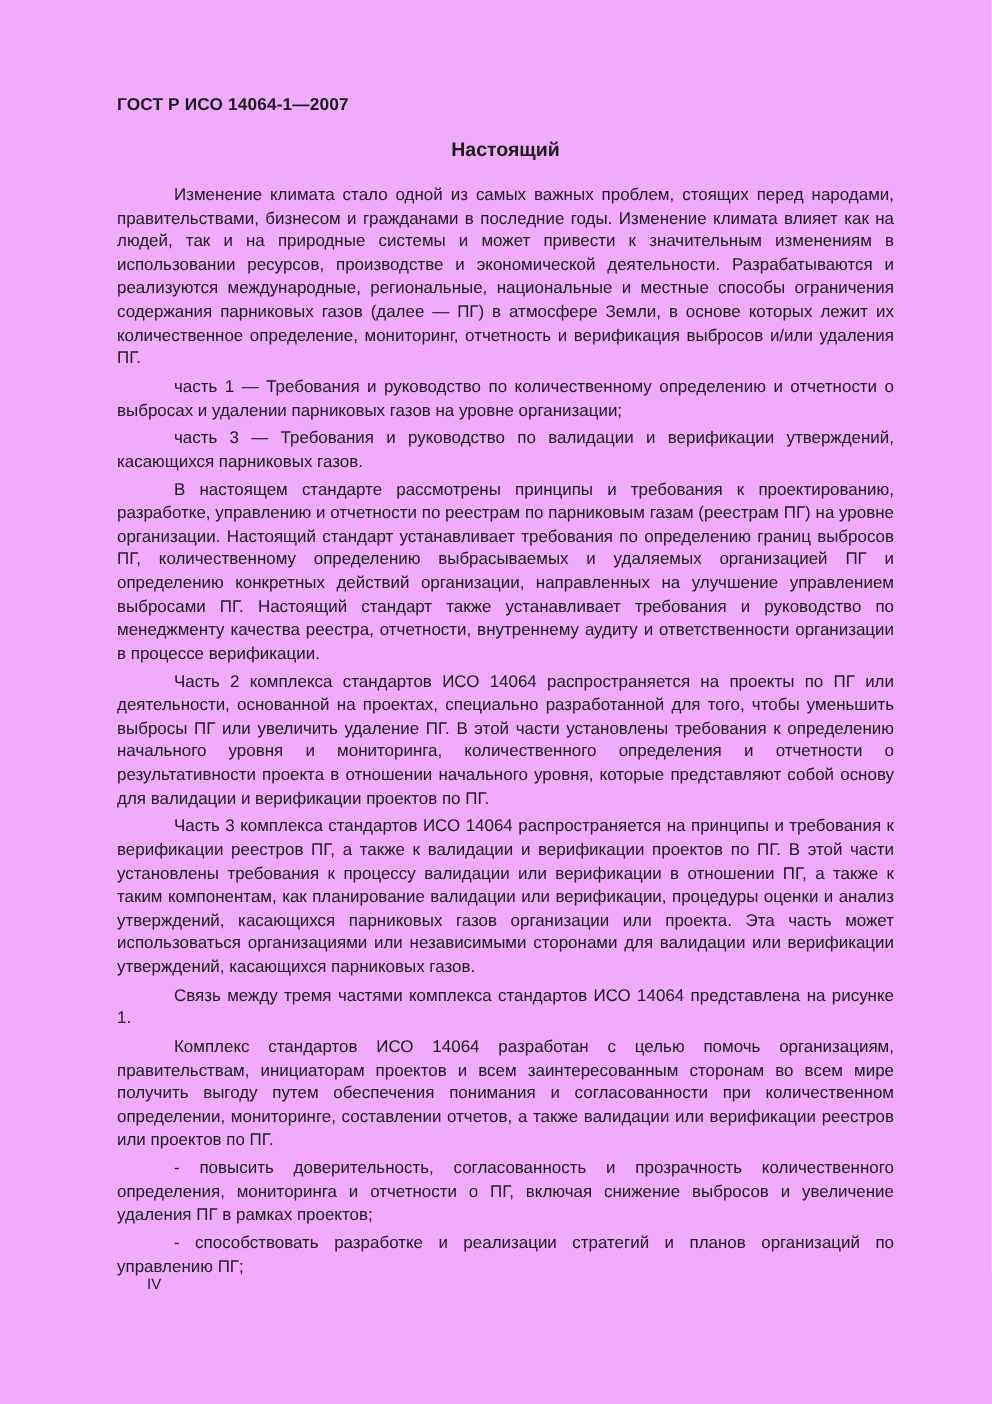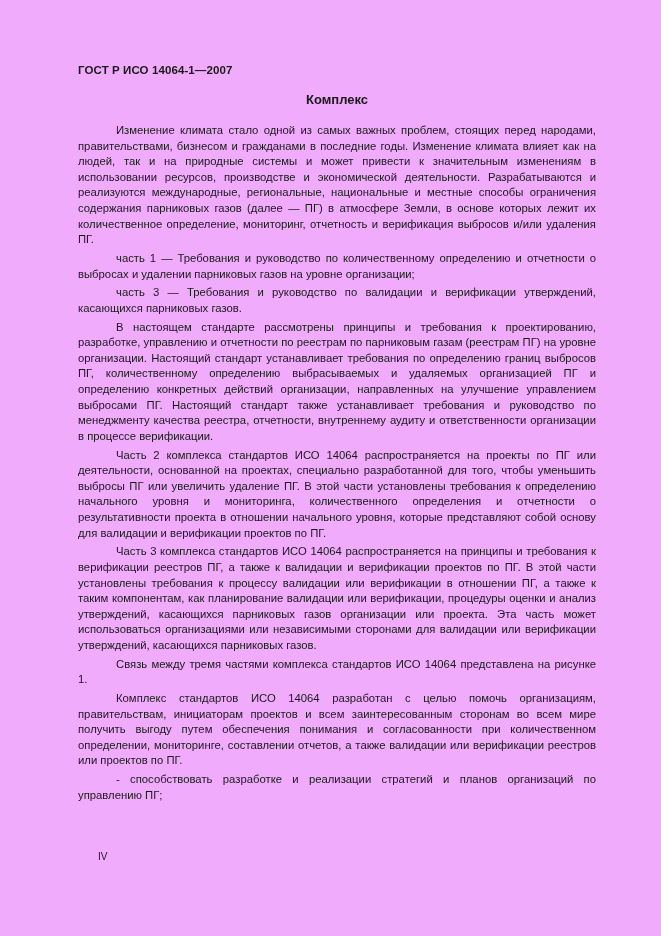--- a/index.html
+++ b/index.html
@@ -10,29 +10,30 @@
     .title { position: absolute; left: 78px; width: 518px; top: 92px; text-align: center; font-size: 13px; font-weight: bold; }
     .body { position: absolute; left: 78px; top: 123px; width: 518px; font-size: 11.3px; line-height: 15.6px; }
     .body p { margin: 0 0 3.2px 0; text-align: justify; text-indent: 38px; hyphens: manual; }
     .page-num { position: absolute; left: 78px; top: 851px; font-size: 10px; margin-left: 20px; }
   </style>
 </head>
 <body>
 
 <div class="page">
   <div class="doc-code">ГОСТ Р ИСО 14064-1—2007</div>
-  <div class="title">Комплекс</div>
+  <div class="title">Настоящий</div>
 
   <div class="body">
     <p>Изменение климата стало одной из самых важных проблем, стоящих перед народами, правительствами, бизнесом и гражданами в последние годы. Изменение климата влияет как на людей, так и на природные системы и может привести к значительным изменениям в использовании ресурсов, производстве и экономической деятельности. Разрабатываются и реализуются международные, региональные, национальные и местные способы ограничения содержания парниковых газов (далее — ПГ) в атмосфере Земли, в основе которых лежит их количественное определение, мониторинг, отчетность и верификация выбросов и/или удаления ПГ.</p>
     <p>часть 1 — Требования и руководство по количественному определению и отчетности о выбросах и удалении парниковых газов на уровне организации;</p>
     <p>часть 3 — Требования и руководство по валидации и верификации утверждений, касающихся парниковых газов.</p>
     <p>В настоящем стандарте рассмотрены принципы и требования к проектированию, разработке, управлению и отчетности по реестрам по парниковым газам (реестрам ПГ) на уровне организации. Настоящий стандарт устанавливает требования по определению границ выбросов ПГ, количественному определению выбрасываемых и удаляемых организацией ПГ и определению конкретных действий организации, направленных на улучшение управлением выбросами ПГ. Настоящий стандарт также устанавливает требования и руководство по менеджменту качества реестра, отчетности, внутреннему аудиту и ответственности организации в процессе верификации.</p>
     <p>Часть 2 комплекса стандартов ИСО 14064 распространяется на проекты по ПГ или деятельности, основанной на проектах, специально разработанной для того, чтобы уменьшить выбросы ПГ или увеличить удаление ПГ. В этой части установлены требования к определению начального уровня и мониторинга, количественного определения и отчетности о результативности проекта в отношении начального уровня, которые представляют собой основу для валидации и верификации проектов по ПГ.</p>
     <p>Часть 3 комплекса стандартов ИСО 14064 распространяется на принципы и требования к верификации реестров ПГ, а также к валидации и верификации проектов по ПГ. В этой части установлены требования к процессу валидации или верификации в отношении ПГ, а также к таким компонентам, как планирование валидации или верификации, процедуры оценки и анализ утверждений, касающихся парниковых газов организации или проекта. Эта часть может использоваться организациями или независимыми сторонами для валидации или верификации утверждений, касающихся парниковых газов.</p>
     <p>Связь между тремя частями комплекса стандартов ИСО 14064 представлена на рисунке 1.</p>
     <p>Комплекс стандартов ИСО 14064 разработан с целью помочь организациям, правительствам, инициаторам проектов и всем заинтересованным сторонам во всем мире получить выгоду путем обеспечения понимания и согласованности при количественном определении, мониторинге, составлении отчетов, а также валидации или верификации реестров или проектов по ПГ.</p>
+    <p>- повысить доверительность, согласованность и прозрачность количественного определения, мониторинга и отчетности о ПГ, включая снижение выбросов и увеличение удаления ПГ в рамках проектов;</p>
     <p>- способствовать разработке и реализации стратегий и планов организаций по управлению ПГ;</p>
 
   </div>
 
   <div class="page-num">IV</div>
 </div>
 
 </body></html>

